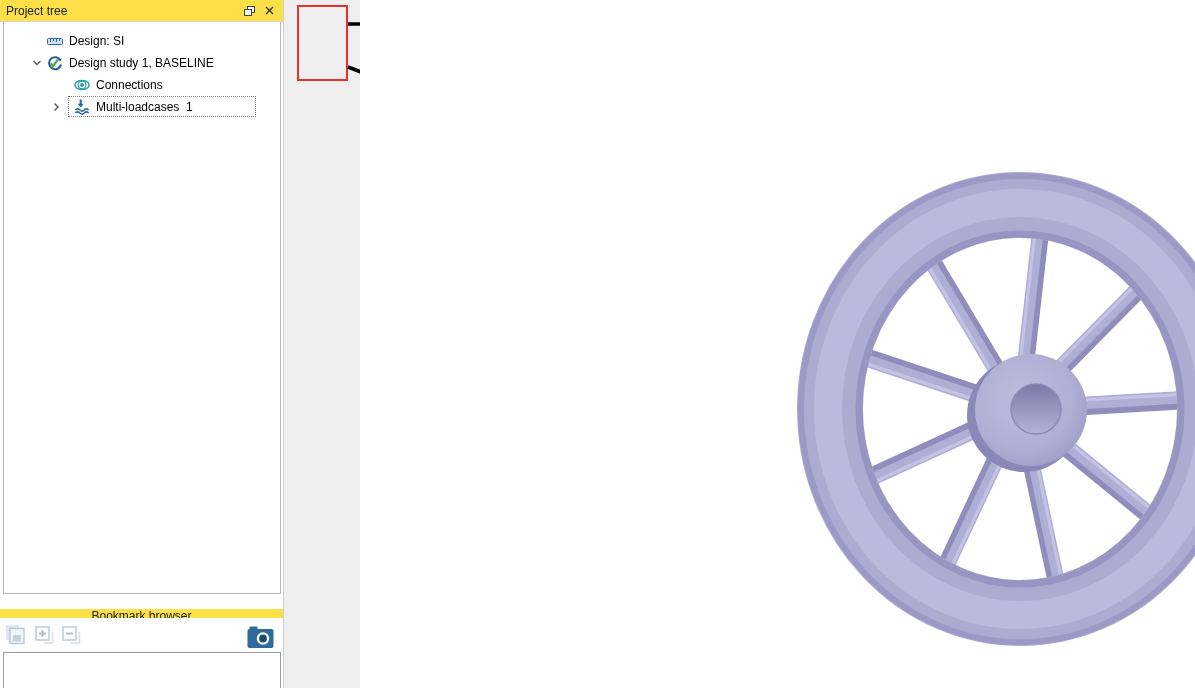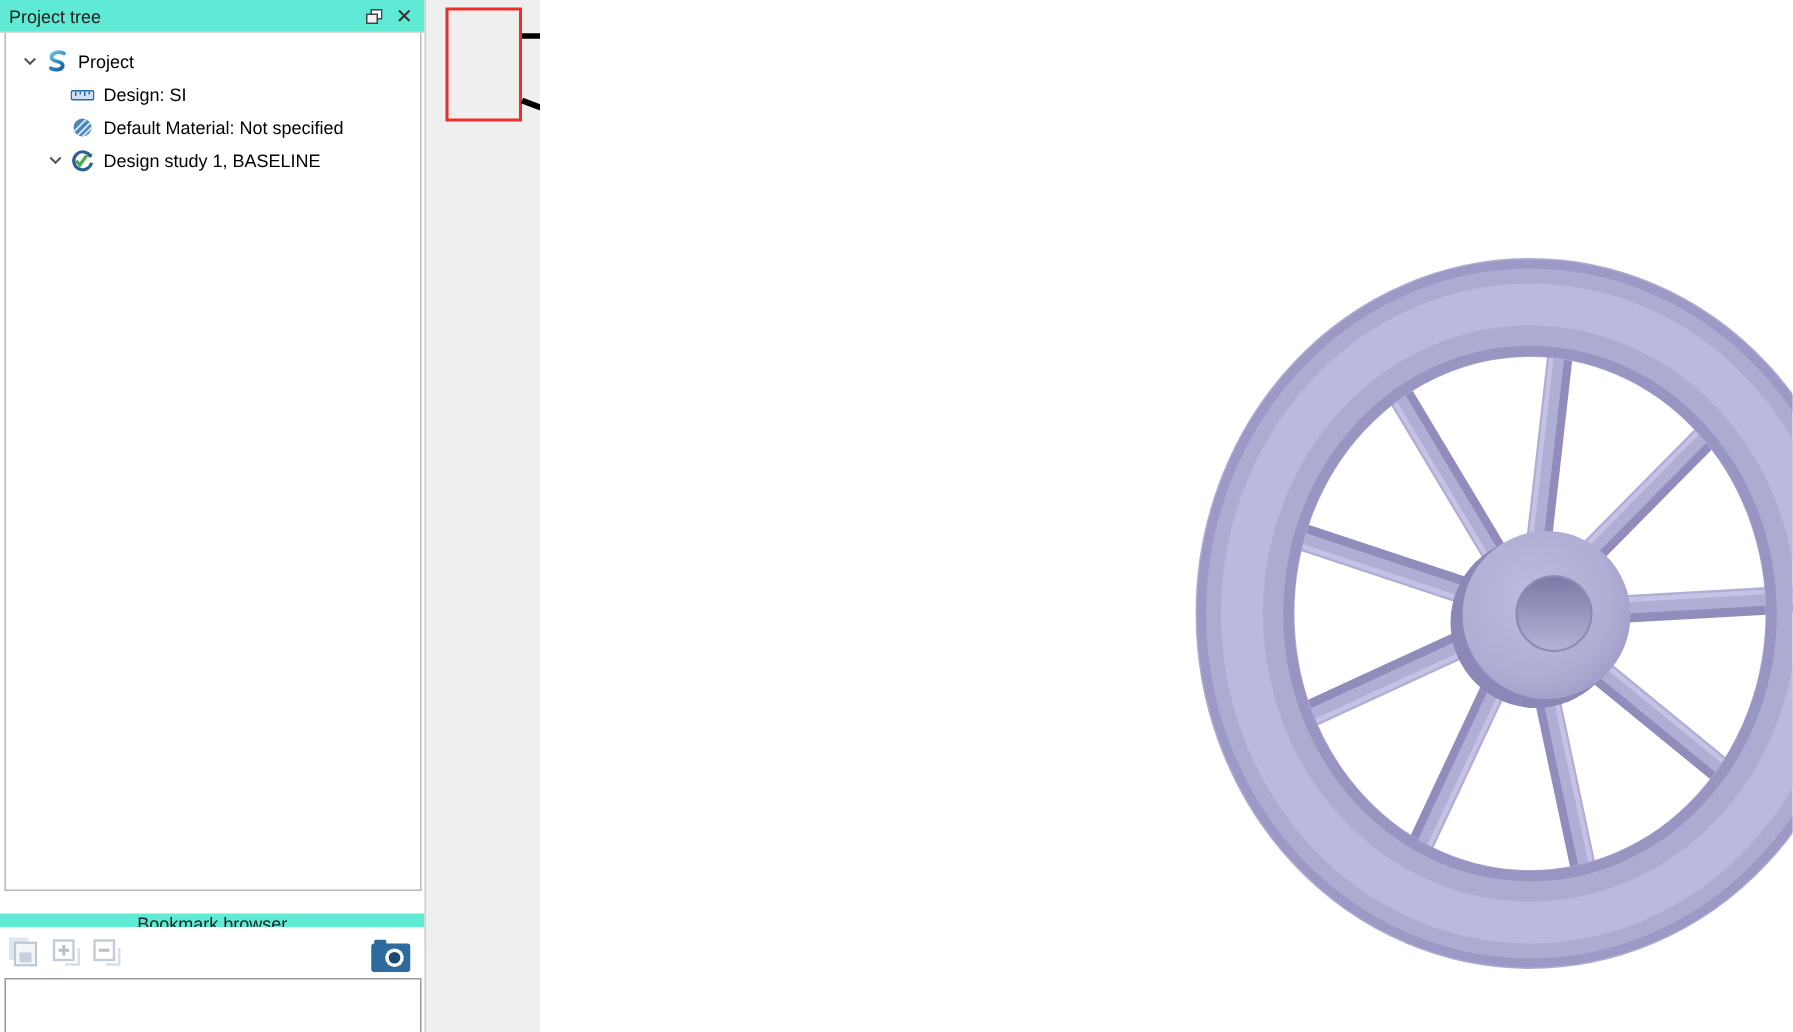--- a/index.html
+++ b/index.html
@@ -1,20 +1,20 @@
 <!DOCTYPE html>
 <html><head>
 <meta charset="utf-8">
 <style>
   html,body{margin:0;padding:0;background:#fff;}
   body{width:1195px;height:688px;overflow:hidden;font-family:"Liberation Sans",sans-serif;}
   .app{position:relative;width:1195px;height:688px;background:#ffffff;}
 
   
-  .titlebar{position:absolute;left:0;width:283px;height:22px;background:#5eead4;
+  .titlebar{position:absolute;left:0;width:283px;height:22px;background:#fde047;
     border-bottom:1px solid #d6d6d6;display:flex;align-items:center;padding:0 6px;box-sizing:border-box;}
   .titlebar .ttl{flex:1;font-size:12px;color:#222;}
   .tbbtn{width:16px;height:16px;display:flex;align-items:center;justify-content:center;margin-left:4px;cursor:default;}
 
   .tree-body{position:absolute;left:3px;top:22px;width:278px;height:572px;background:#fff;
     border:1px solid #b9b9b9;border-top:none;box-sizing:border-box;padding-top:8px;}
 
   .trow{position:relative;height:22px;display:flex;align-items:center;}
   .lvl0{padding-left:8px}.lvl1{padding-left:25px}.lvl2{padding-left:44px}.lvl3{padding-left:100px}
   .chev{width:16px;display:flex;justify-content:center;flex:none;}
@@ -63,87 +63,78 @@
     </span>
     <span class="tbbtn">
       <svg width="9" height="9" viewBox="0 0 9 9">
           <path d="M1 1 L8 8 M8 1 L1 8" stroke="#333" stroke-width="1.4"></path>
         </svg>
     </span>
   </div>
 
   <div class="tree-body">
 
-    <div class="trow lvl0">
-      <span class="chev">
-          <svg width="10" height="10" viewBox="0 0 10 10">
-            <polyline points="1.5,3 5,6.5 8.5,3" fill="none" stroke="#555" stroke-width="1.4"></polyline>
-          </svg>
-        </span>
-      <span class="ticon">
-        <svg width="16" height="16" viewBox="0 0 16 16">
-            <defs>
-              <linearGradient id="sg" x1="0" y1="0" x2="0.6" y2="1">
-                <stop offset="0" stop-color="#63c7ea"></stop>
-                <stop offset="1" stop-color="#1a6aa8"></stop>
-              </linearGradient>
-            </defs>
-            <path d="M12.6 2.6 C9 0.9 4.6 2.1 4.3 4.8 C4.1 7 6.6 7.6 8.4 8 C10.5 8.5 12 9.2 11.8 11 C11.5 13.4 7.4 14.2 3.8 12.5" stroke="url(#sg)" stroke-width="2.5" fill="none" stroke-linecap="round"></path>
-          </svg>
-      </span>
-      <span class="lbl">Project</span>
-    </div>
 
     <div class="trow lvl1">
       <span class="chev"></span>
       <span class="ticon">
         <svg width="16" height="16" viewBox="0 0 16 16">
             <rect x="0.5" y="5.5" width="15" height="6" rx="1" fill="#cfe0ef" stroke="#2e6da4"></rect>
             <path d="M3.5 6v3 M6.5 6v2 M9.5 6v3 M12.5 6v2" stroke="#2e6da4" stroke-width="1"></path>
           </svg>
       </span>
       <span class="lbl">Design: SI</span>
     </div>
 
-    <div class="trow lvl1">
-      <span class="chev"></span>
-      <span class="ticon">
-        <svg width="16" height="16" viewBox="0 0 16 16">
-            <defs>
-              <clipPath id="mc">
-                <circle cx="8" cy="8" r="6"></circle>
-              </clipPath>
-            </defs>
-            <circle cx="8" cy="8" r="6" fill="#4b86b8"></circle>
-            <g clip-path="url(#mc)" stroke="#d8e6f2" stroke-width="1.2">
-              <path d="M2 11 L11 2 M4 14 L14 4 M7 15 L15 7"></path>
-            </g>
-          </svg>
-      </span>
-      <span class="lbl">Default Material: Not specified</span>
-    </div>
 
     <div class="trow lvl1">
       <span class="chev">
           <svg width="10" height="10" viewBox="0 0 10 10">
             <polyline points="1.5,3 5,6.5 8.5,3" fill="none" stroke="#555" stroke-width="1.4"></polyline>
           </svg>
         </span>
       <span class="ticon">
         <svg width="16" height="16" viewBox="0 0 16 16">
             <path d="M13.5 5.5 A6 6 0 1 0 14 9.5" stroke="#2a5f94" stroke-width="2.1" fill="none"></path>
             <path d="M14.8 3.4 l-1.3 2.7 -2.6 -1.4 z" fill="#2a5f94"></path>
             <path d="M3.8 8.2 l2.4 2.8 L10.8 4.6" stroke="#43b049" stroke-width="2.2" fill="none"></path>
           </svg>
       </span>
       <span class="lbl">Design study 1, BASELINE</span>
     </div>
 
 
-
+    <div class="trow lvl2">
+      <span class="chev"></span>
+      <span class="ticon">
+        <svg width="16" height="16" viewBox="0 0 16 16">
+            <ellipse cx="8" cy="8" rx="7" ry="4.6" fill="none" stroke="#2a9db0" stroke-width="1.5"></ellipse>
+            <circle cx="8" cy="8" r="3.9" fill="none" stroke="#2a9db0" stroke-width="1.2"></circle>
+            <circle cx="8" cy="8" r="2" fill="#2a9db0"></circle>
+          </svg>
+      </span>
+      <span class="lbl">Connections</span>
+    </div>
+
+    <div class="trow lvl2 row-focused">
+      <span class="rowbg"></span>
+      <span class="chev">
+          <svg width="10" height="10" viewBox="0 0 10 10">
+            <polyline points="3.5,1.5 7,5 3.5,8.5" fill="none" stroke="#555" stroke-width="1.4"></polyline>
+          </svg>
+        </span>
+      <span class="ticon">
+        <svg width="16" height="16" viewBox="0 0 16 16">
+            <path d="M5.6 0.5 v4.3 h-2 l3.1 3.6 3.1 -3.6 h-2 V0.5 z" fill="#2d6b9f"></path>
+            <path d="M1.5 11 q2 -2.2 4.4 0 t4.4 0 t4.4 0" fill="none" stroke="#2d6b9f" stroke-width="1.6"></path>
+            <path d="M1.5 14 q2 -2.2 4.4 0 t4.4 0 t4.4 0" fill="none" stroke="#2d6b9f" stroke-width="1.6"></path>
+          </svg>
+      </span>
+      <span class="lbl">Multi-loadcases  1</span>
+    </div>
 
 
 
   </div>
 
   <div class="titlebar" style="top:609px;flex-direction:column;">
     <span class="ttl">Bookmark browser</span>
     <span class="tbbtn">
       <svg width="11" height="10" viewBox="0 0 11 10">
           <rect x="3.5" y="0.5" width="7" height="6" fill="#fff" stroke="#444"></rect>

